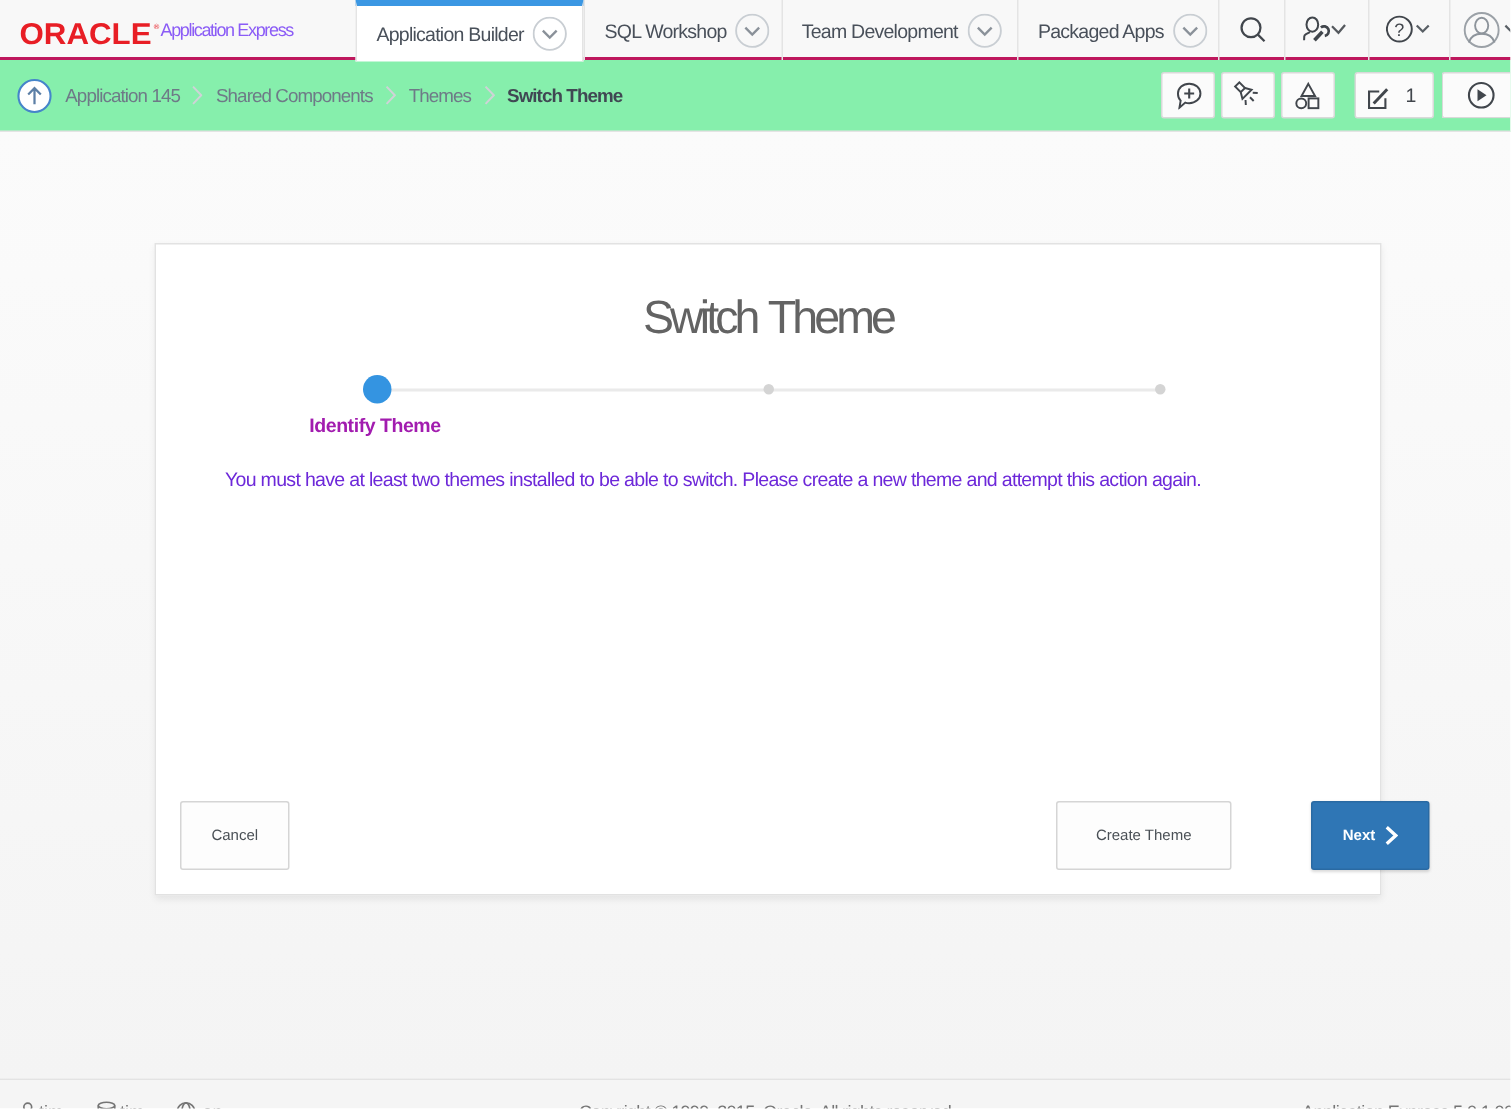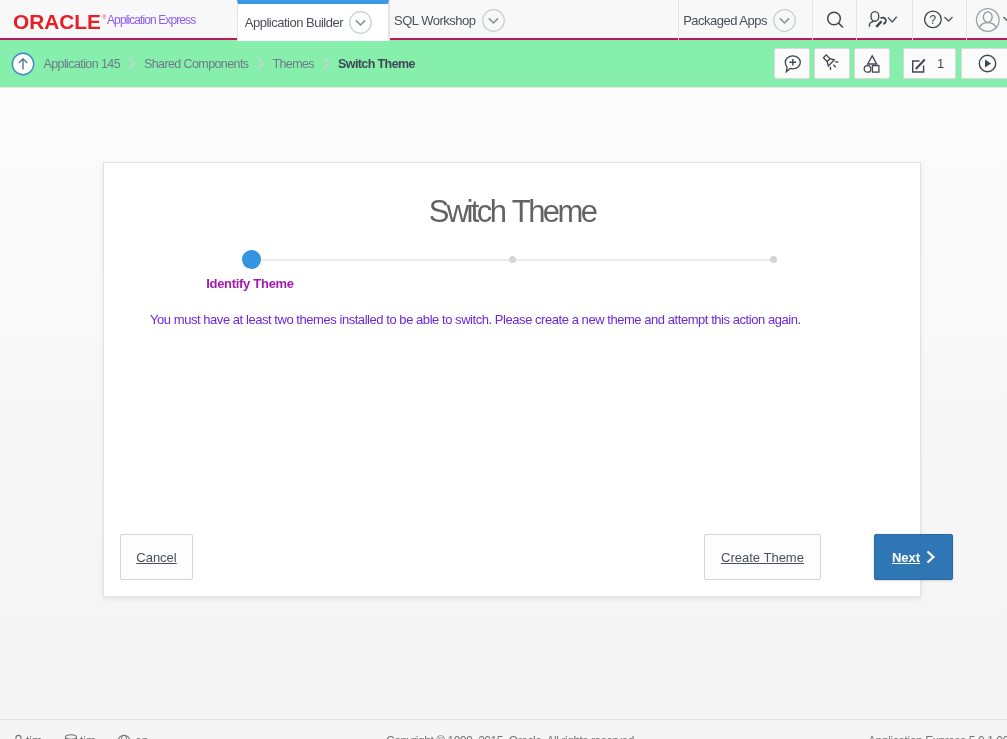--- a/index.html
+++ b/index.html
@@ -3,42 +3,42 @@
 <meta charset="utf-8">
 <style>
 * { margin:0; padding:0; box-sizing:border-box; }
 html,body { width:1007px; height:739px; overflow:hidden; font-family:"Liberation Sans", sans-serif; }
 body { position:relative; background:#fff; }
 
 
 #topbar { position:absolute; left:0; top:0; width:1007px; height:40px; background:#f8f8f8; border-bottom:2px solid #be185d; }
 #logo { position:absolute; left:13px; top:0; height:40px; display:flex; align-items:center; }
 #apex-name { color:#8b5cf6; font-size:12px; letter-spacing:-0.9px; margin-left:0; }
-.tab { position:absolute; top:0; height:40px; display:flex; align-items:center; justify-content:flex-end; padding:0 16px 0 13px; font-size:13px; letter-spacing:-0.5px; white-space:nowrap; color:#49505a; border-left:1px solid #e4e4e4; }
+.tab { position:absolute; top:0; height:40px; display:flex; align-items:center; justify-content:flex-start; padding:0 16px 0 13px; font-size:13px; letter-spacing:-0.5px; white-space:nowrap; color:#49505a; border-left:1px solid #e4e4e4; }
 .tab.active { background:#fff; border-top:4px solid #3b97e3; border-right:1px solid #e4e4e4; height:41px; z-index:2; }
 .chev-circle { width:23px; height:23px; flex:0 0 23px; margin-left:6px; }
 .icell { position:absolute; top:0; height:40px; display:flex; align-items:center; justify-content:center; border-left:1px solid #e4e4e4; }
 
 
 #crumbbar { position:absolute; left:0; top:40px; width:1007px; height:48px; background:#86efac; border-bottom:1px solid #e4e4e4; }
 #crumbs { position:absolute; left:10.5px; top:0; height:47px; display:flex; align-items:center; font-size:12.5px; letter-spacing:-0.6px; white-space:nowrap; color:#6e7a87; }
 #crumbs .sep { margin:0 8.5px; }
 #crumbs .cur { color:#404853; font-weight:bold; }
 .tbtn { position:absolute; top:8px; height:31px; background:#fbfbfb; border:1px solid #d9d9d9; border-radius:2px; display:flex; align-items:center; justify-content:center; }
 
 
 #main { position:absolute; left:0; top:88px; width:1007px; height:631px; background:linear-gradient(180deg,#fbfbfb 0%,#f8f8f8 45%,#f4f4f4 100%); }
 #card { position:absolute; left:103px; top:74px; width:818px; height:435px; background:#fff; border:1px solid #e2e2e2; box-shadow:0 2px 5px rgba(0,0,0,0.08); }
 #title { position:absolute; left:0; top:33px; width:100%; text-align:center; font-size:31px; line-height:1; color:#636363; letter-spacing:-2.6px; word-spacing:2px; }
 #wizline { position:absolute; left:147px; top:96px; width:522px; height:2px; background:#eaeaea; }
 .dotg { position:absolute; width:7px; height:7px; border-radius:50%; background:#d4d4d4; top:93px; }
 #dotb { position:absolute; left:138px; top:87px; width:19px; height:19px; border-radius:50%; background:#3494e1; }
 #steplbl { position:absolute; left:66px; top:113px; width:160px; text-align:center; font-size:13px; letter-spacing:-0.3px; font-weight:bold; color:#a21caf; }
 #msg { position:absolute; left:46px; top:149px; font-size:13px; letter-spacing:-0.45px; color:#6d28d9; }
-.btn { position:absolute; top:371px; height:46px; border:1px solid #d5d5d5; border-radius:2px; background:#fdfdfd; font-size:13px; color:#4a5056; display:flex; align-items:center; justify-content:center;text-decoration:underline; }
+.btn { position:absolute; top:371px; height:46px; border:1px solid #d5d5d5; border-radius:2px; background:#fdfdfd; font-size:10px; color:#4a5056; display:flex; align-items:center; justify-content:center; }
 #btn-next { background:#2f76b5; border-color:#2a6aa3; color:#fff; font-weight:bold; box-shadow:0 1px 2px rgba(0,0,0,0.15);margin-left:48px; }
 
 
 #footer { position:absolute; left:0; top:719px; width:1007px; height:20px; background:#f5f5f5; border-top:1px solid #e3e3e3; font-size:12px; color:#757575; }
 #f-left { position:absolute; left:11px; top:13.5px; width:200px; height:16px; }
 #f-mid { position:absolute; left:386px; top:13.5px; letter-spacing:-0.45px; }
 #f-right { position:absolute; left:868px; top:13.5px; letter-spacing:-0.4px; white-space:nowrap; }
 </style>
 </head>
 <body>
@@ -73,20 +73,26 @@
         <circle cx="11" cy="11" r="10.3" fill="#fff" stroke="#c9ced3" stroke-width="1.2"></circle>
         <path d="M6.6 9 L11 13.4 L15.4 9" fill="none" stroke="#8a9199" stroke-width="1.5"></path>
       </svg>
   </div>
   <div class="tab" style="left:389px; width:131.5px;">SQL Workshop
     <svg class="chev-circle" viewBox="0 0 22 22">
         <circle cx="11" cy="11" r="10.3" fill="#f8f8f8" stroke="#c9ced3" stroke-width="1.2"></circle>
         <path d="M6.6 9 L11 13.4 L15.4 9" fill="none" stroke="#8a9199" stroke-width="1.5"></path>
       </svg>
   </div>
+  <div class="tab" style="left:520.5px; width:157.5px;">Team Development
+    <svg class="chev-circle" viewBox="0 0 22 22">
+        <circle cx="11" cy="11" r="10.3" fill="#f8f8f8" stroke="#c9ced3" stroke-width="1.2"></circle>
+        <path d="M6.6 9 L11 13.4 L15.4 9" fill="none" stroke="#8a9199" stroke-width="1.5"></path>
+      </svg>
+  </div>
   <div class="tab" style="left:678px; width:134px;">Packaged Apps
     <svg class="chev-circle" viewBox="0 0 22 22">
         <circle cx="11" cy="11" r="10.3" fill="#f8f8f8" stroke="#c9ced3" stroke-width="1.2"></circle>
         <path d="M6.6 9 L11 13.4 L15.4 9" fill="none" stroke="#8a9199" stroke-width="1.5"></path>
       </svg>
   </div>
   <div class="icell" style="left:812px; width:44px;">
     <svg width="22" height="22" viewBox="0 0 22 22">
         <circle cx="10" cy="9.5" r="6.3" fill="none" stroke="#41464c" stroke-width="1.5"></circle>
         <path d="M14.6 14.1 L19 18.5" stroke="#41464c" stroke-width="1.5"></path>

